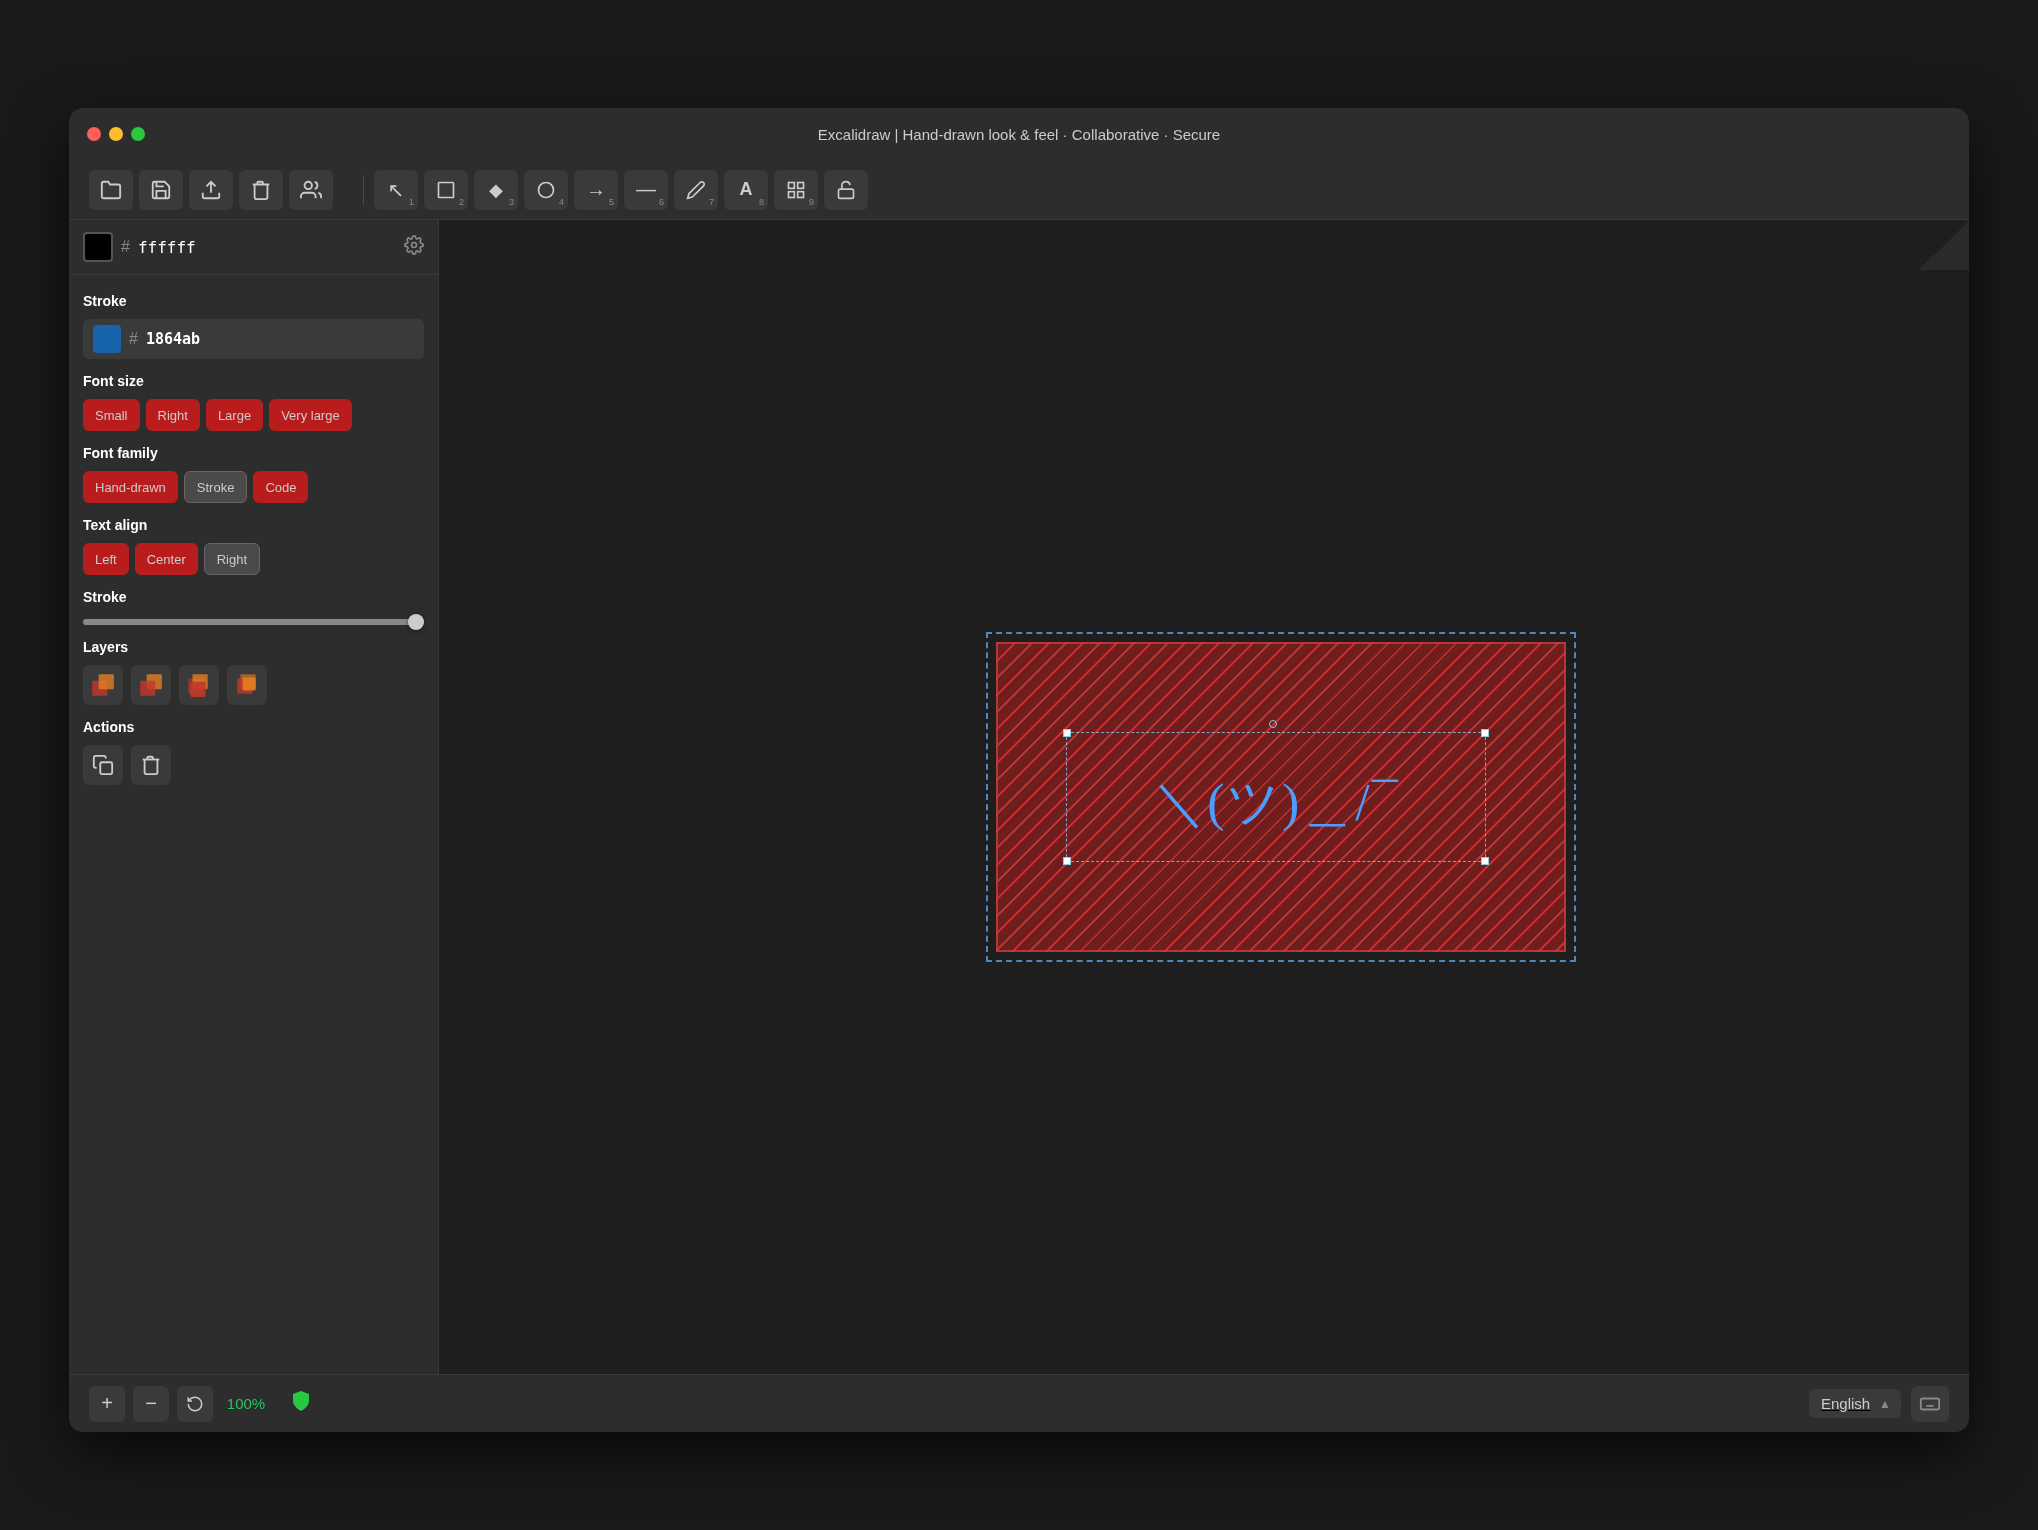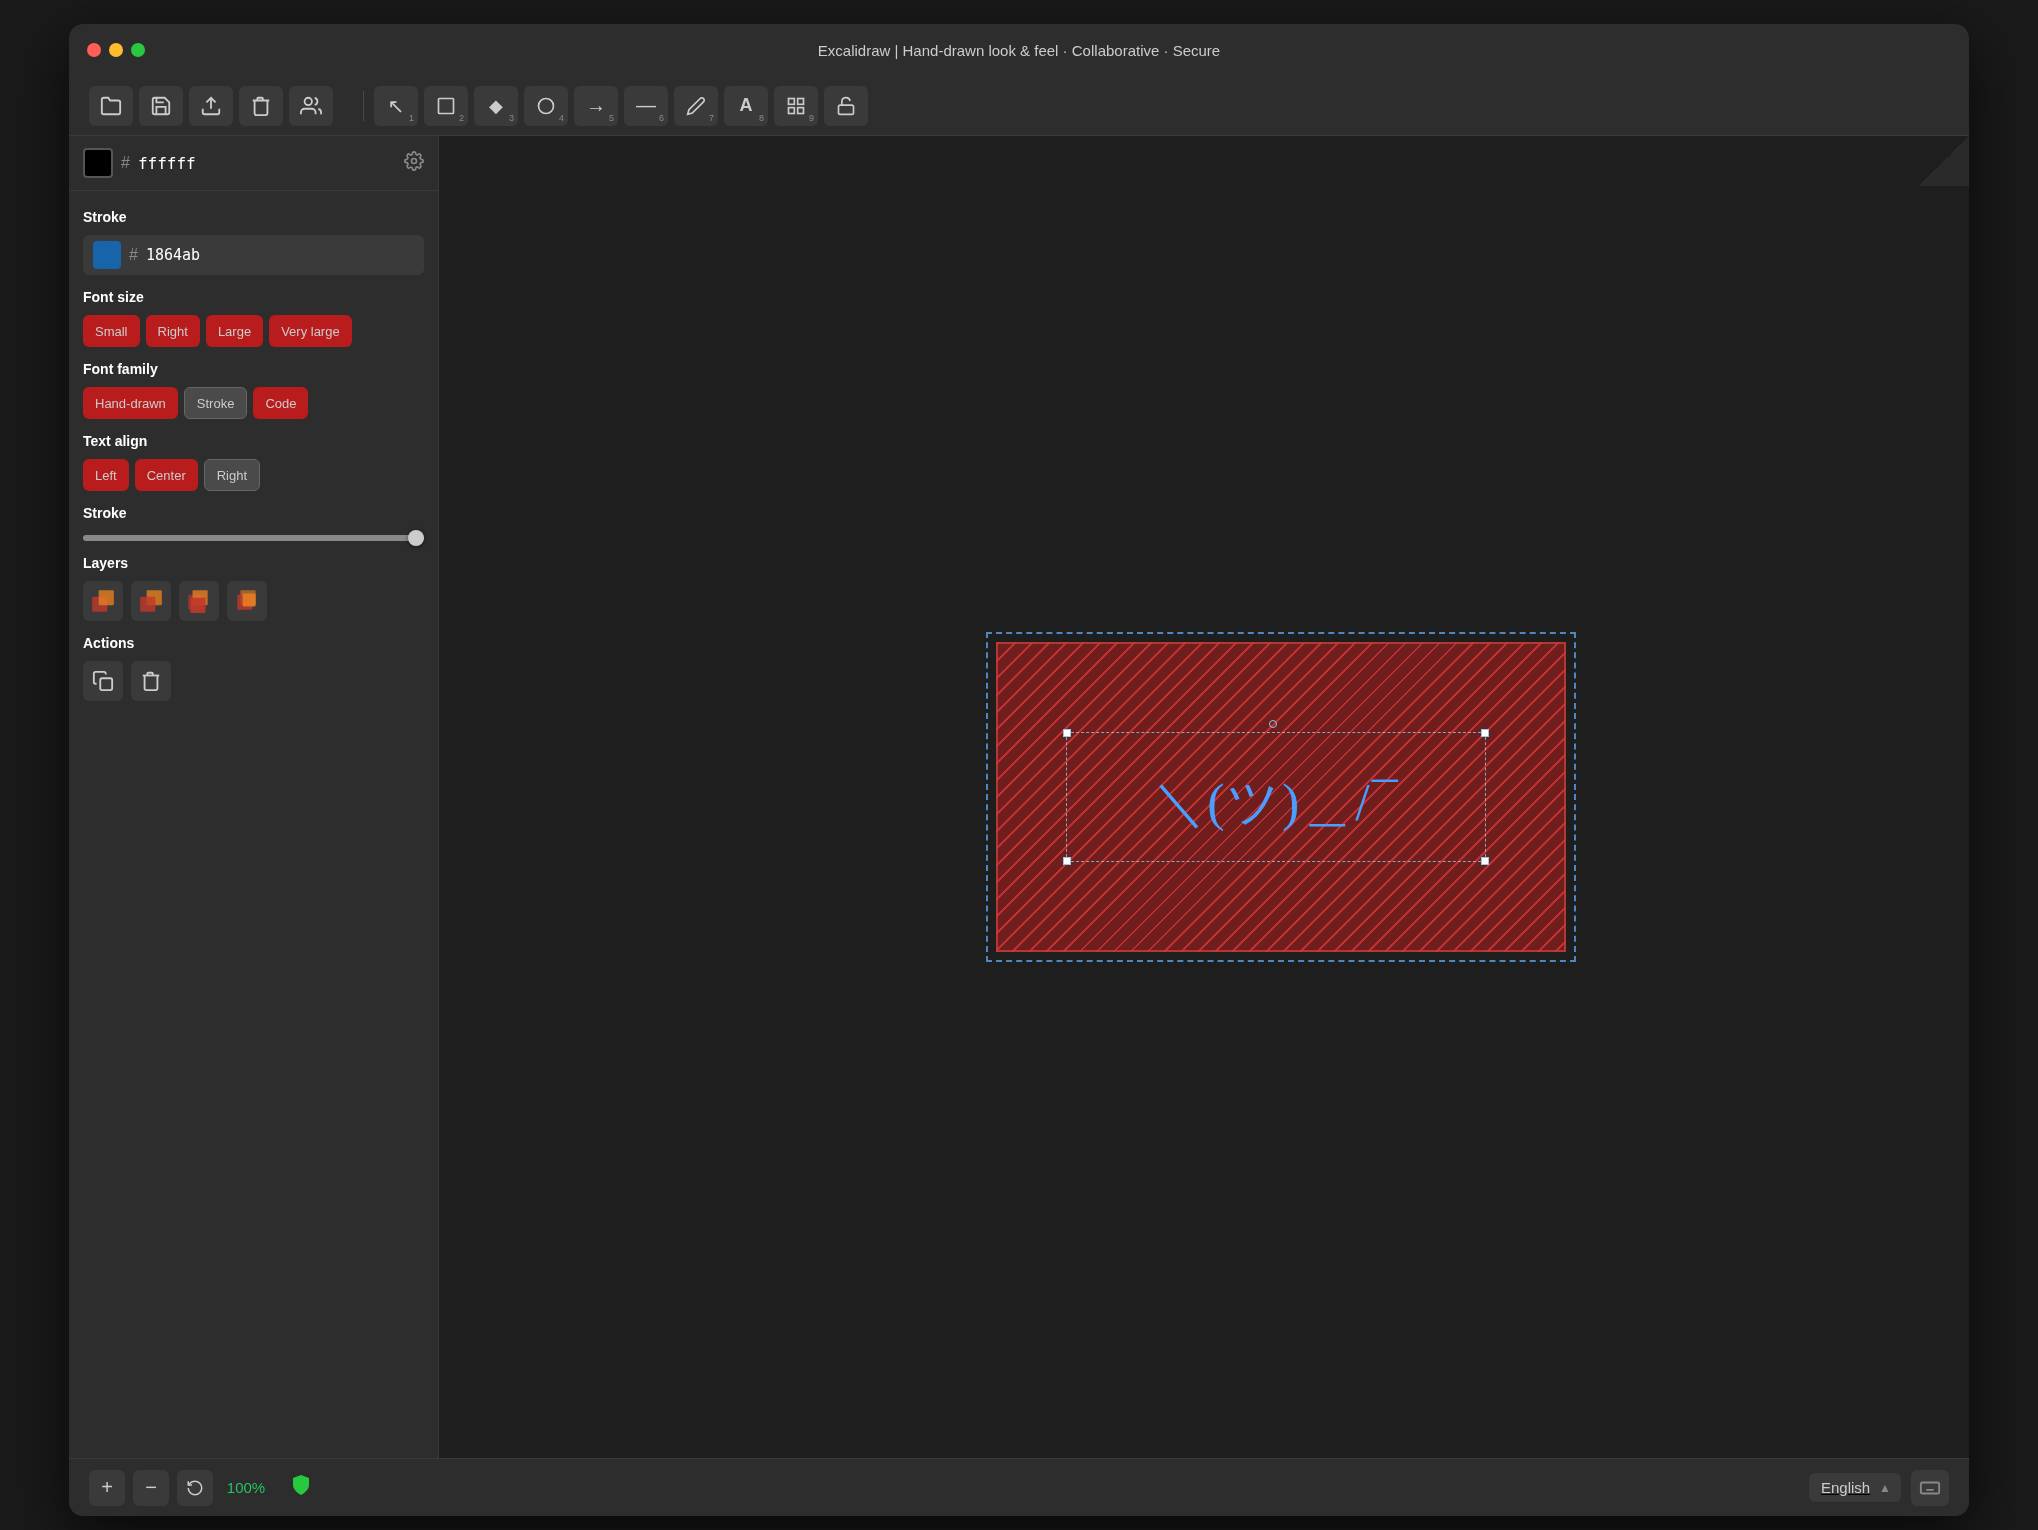--- a/index.html
+++ b/index.html
@@ -8,21 +8,21 @@
       font-family: -apple-system, BlinkMacSystemFont, 'Segoe UI', sans-serif;
       width: 2038px;
       height: 1530px;
       overflow: hidden;
       display: flex;
       align-items: center;
       justify-content: center;
     }
     .window {
       width: 1900px;
-      height: 1492px;
+      height: 1324px;
       background: #1e1e1e;
       border-radius: 14px;
       box-shadow: 0 20px 60px rgba(0,0,0,0.7);
       display: flex;
       flex-direction: column;
       overflow: hidden;
       margin-top: 10px;
     }
     
     .titlebar {
@@ -184,20 +184,21 @@
       flex-shrink: 0;
     }
     .stroke-input {
       background: transparent;
       border: none;
       color: #ffffff;
       font-size: 15px;
       font-family: monospace;
       outline: none;
       width: 90px;
+      font-weight: bold;
     }
     
     .btn-group {
       display: flex;
       flex-wrap: wrap;
       gap: 6px;
       margin-bottom: 14px;
     }
     .option-btn {
       background: #b91c1c;

